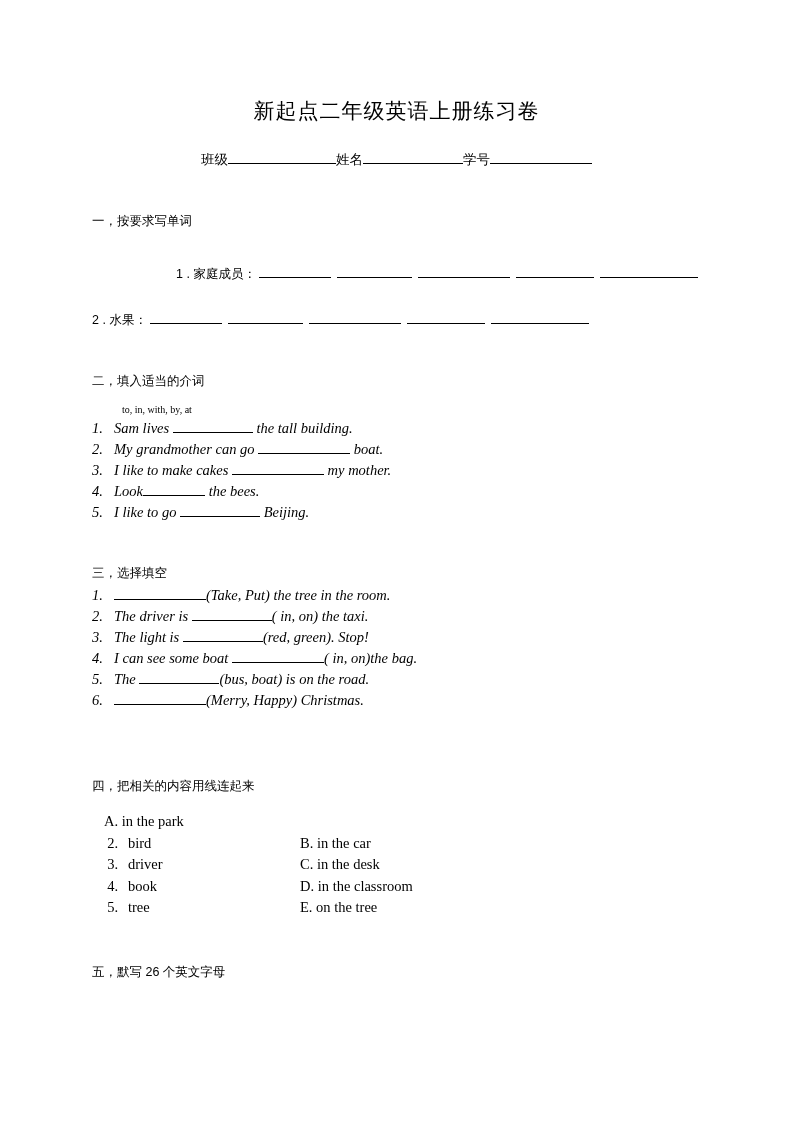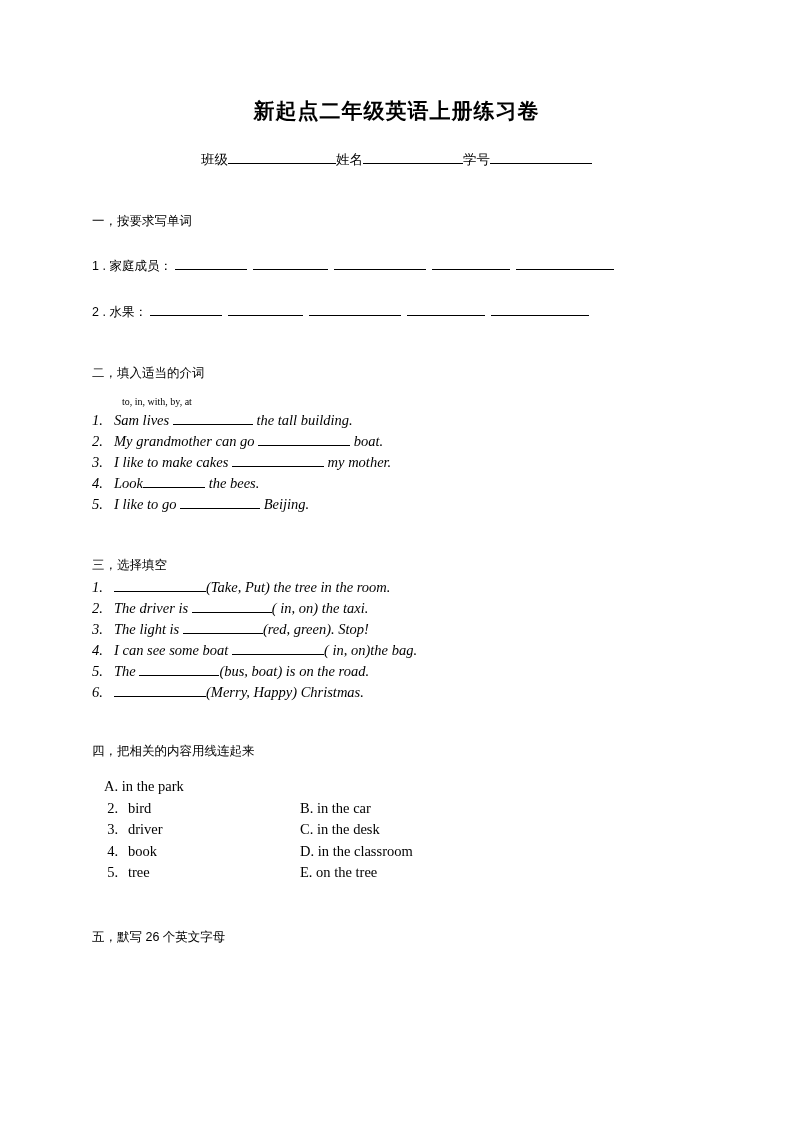--- a/index.html
+++ b/index.html
@@ -18,21 +18,21 @@
   .page {
     position: relative;
     width: 793px;
     height: 1122px;
     box-sizing: border-box;
     padding: 0 92px;
   }
   .doc-title {
     text-align: center;
     font-family: "Liberation Sans", sans-serif;
-    font-weight: bold;
+    font-weight: normal;
     font-size: 21px;
     letter-spacing: 1px;
     margin: 0;
     padding-top: 97px;
   }
   .id-line {
     text-align: center;
     font-size: 13.5px;
     margin-top: 26px;
     font-family: "Liberation Sans", sans-serif;
@@ -49,29 +49,29 @@
   .u-no    { width: 102px; }
 
   .section-head {
     font-family: "Liberation Sans", sans-serif;
     font-size: 12.5px;
     margin: 0;
   }
   .s1 { margin-top: 44px; }
   .s2 { margin-top: 44px; }
   .s3 { margin-top: 42px; }
-  .s4 { margin-top: 40px; }
+  .s4 { margin-top: 67px; }
   .s5 { margin-top: 45px; }
 
   .wordrow {
     font-family: "Liberation Sans", sans-serif;
     font-size: 12.5px;
     white-space: nowrap;
   }
-  .r1 { margin-top: 28px; }
+  .r1 { margin-top: 36px; text-align: right; }
   .r2 { margin-top: 29px; }
   .wordrow .blank { margin: 0 3px; }
   .b-a { width: 72px; }
   .b-b { width: 75px; }
   .b-c { width: 92px; }
   .b-d { width: 78px; }
   .b-e { width: 98px; }
 
   .prep-hint {
     font-size: 10px;

